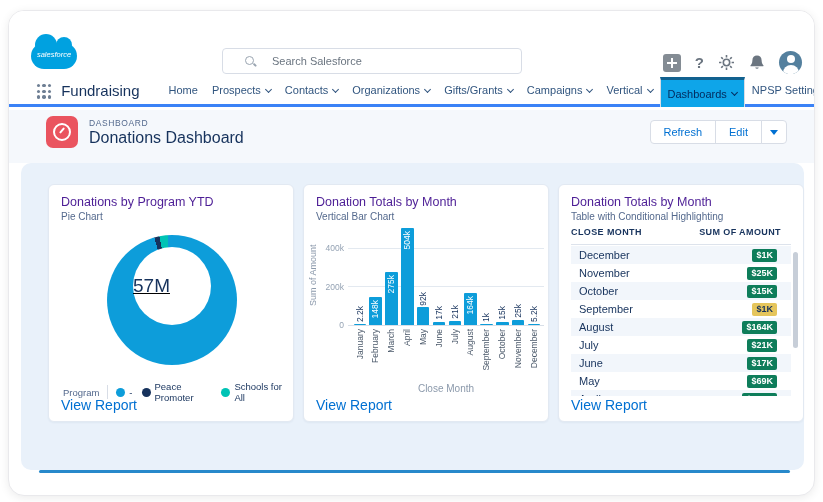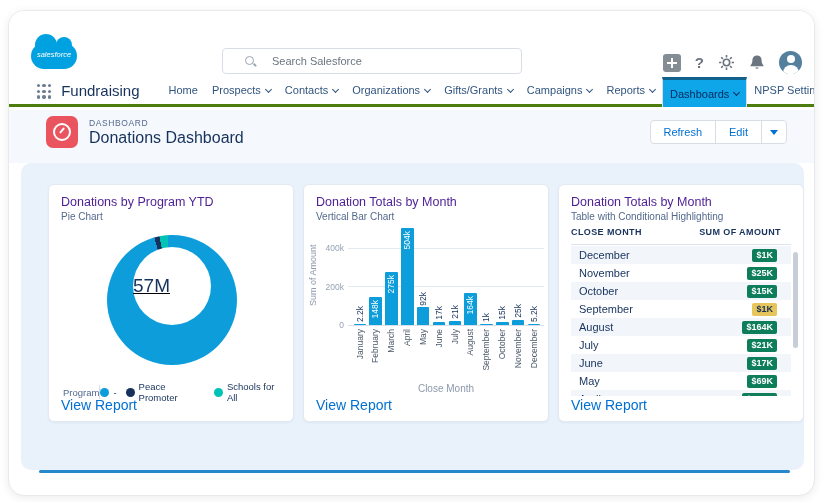--- a/index.html
+++ b/index.html
@@ -41,21 +41,21 @@
   .icon-svg { cursor:pointer; display:block; }
   .avatar { width:23px; height:23px; border-radius:50%; background:#54809E; position:relative;
     overflow:hidden; cursor:pointer; }
   .avatar::before { content:""; position:absolute; left:7.5px; top:4px; width:8px; height:8px;
     background:#fff; border-radius:50%; }
   .avatar::after { content:""; position:absolute; left:3.5px; top:14px; width:16px; height:10px;
     background:#fff; border-radius:8px 8px 0 0; }
 
   
   .nav { position:absolute; left:0; right:0; top:66px; height:30px; background:#fff;
-    border-bottom:3px solid #4d7c0f; display:flex; align-items:stretch; }
+    border-bottom:3px solid #3b82f6; display:flex; align-items:stretch; }
   .waffle { width:15px; height:15px; margin:7px 10px 0 28px;
     display:grid; grid-template-columns:repeat(3,1fr); gap:2px; cursor:pointer; }
   .waffle i { width:3.4px; height:3.4px; border-radius:50%; background:#6e7f94; }
   .app-name { font-size:15px; color:#16325c; line-height:27px; margin-right:22px; white-space:nowrap; }
   .tabs { display:flex; align-items:stretch; }
   .tab { display:flex; align-items:center; gap:5px; padding:0 7px; font-size:11px;
     color:#31557f; cursor:pointer; white-space:nowrap; line-height:27px; }
   .tab .chev { width:5px; height:5px; border-right:1.3px solid #31557f; border-bottom:1.3px solid #31557f;
     transform:rotate(45deg); margin-top:-3px; }
   .tab.active { font-weight:normal; color:#032d60; background:#0ea5e9; position:relative; z-index:2;
@@ -96,21 +96,21 @@
   .view-report { position:absolute; left:12px; bottom:8px; font-size:14px; color:#0070d2;
     text-decoration:none; cursor:pointer; }
 
   
   .donut { position:absolute; left:58px; top:50px; width:130px; height:130px; border-radius:50%;
     cursor:pointer; }
   .donut-hole { position:absolute; left:26px; top:12px; width:78px; height:78px; border-radius:50%;
     background:#fff; display:flex; align-items:center; justify-content:flex-start;text-decoration:underline; }
   .donut-hole span { font-size:19px; color:#16325c; }
   .legend { position:absolute; left:14px; top:196px; right:8px; display:flex; align-items:center;
-    font-size:9.5px; }
+    gap:8px; font-size:9.5px; }
   .legend-title { color:#54698d; }
   .legend-div { width:1px; height:14px; background:#d8dde6; }
   .legend-items { display:flex; align-items:center; gap:9px; }
   .legend-item { display:flex; align-items:center; gap:4px; color:#16325c; }
   .legend-dot { width:9px; height:9px; border-radius:50%; flex:0 0 auto; }
 
   
   .vt { writing-mode:vertical-rl; transform:rotate(180deg); }
   .ylab { position:absolute; left:4px; top:40px; height:100px; font-size:9px; color:#8b99ab;
     text-align:center; }
@@ -201,21 +201,21 @@
         </div>
         <div class="tab">
           <span>Gifts/Grants</span>
           <span class="chev"></span>
         </div>
         <div class="tab">
           <span>Campaigns</span>
           <span class="chev"></span>
         </div>
         <div class="tab">
-          <span>Reports</span>
+          <span>Vertical</span>
           <span class="chev"></span>
         </div>
         <div class="tab active">
           <span>Dashboards</span>
           <span class="chev"></span>
         </div>
         <div class="tab">
           <span>NPSP Settings</span>
         </div>
       </div>

